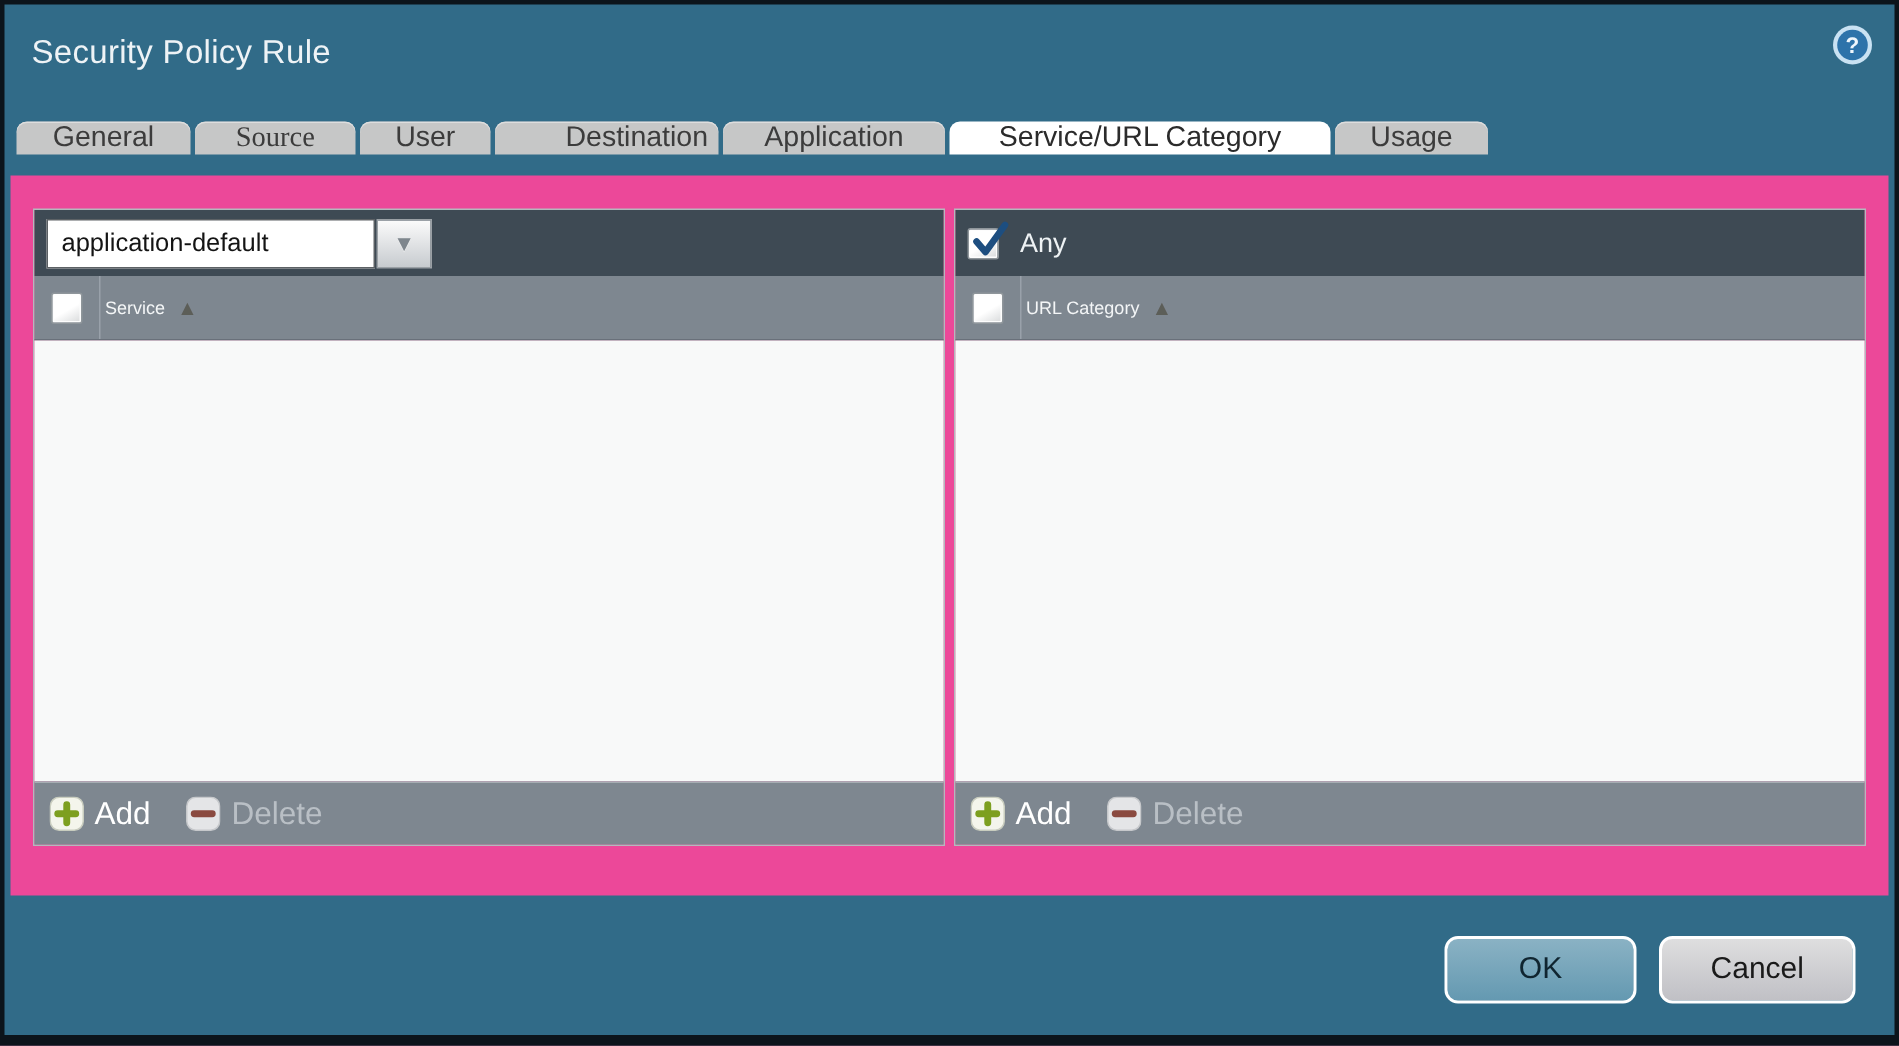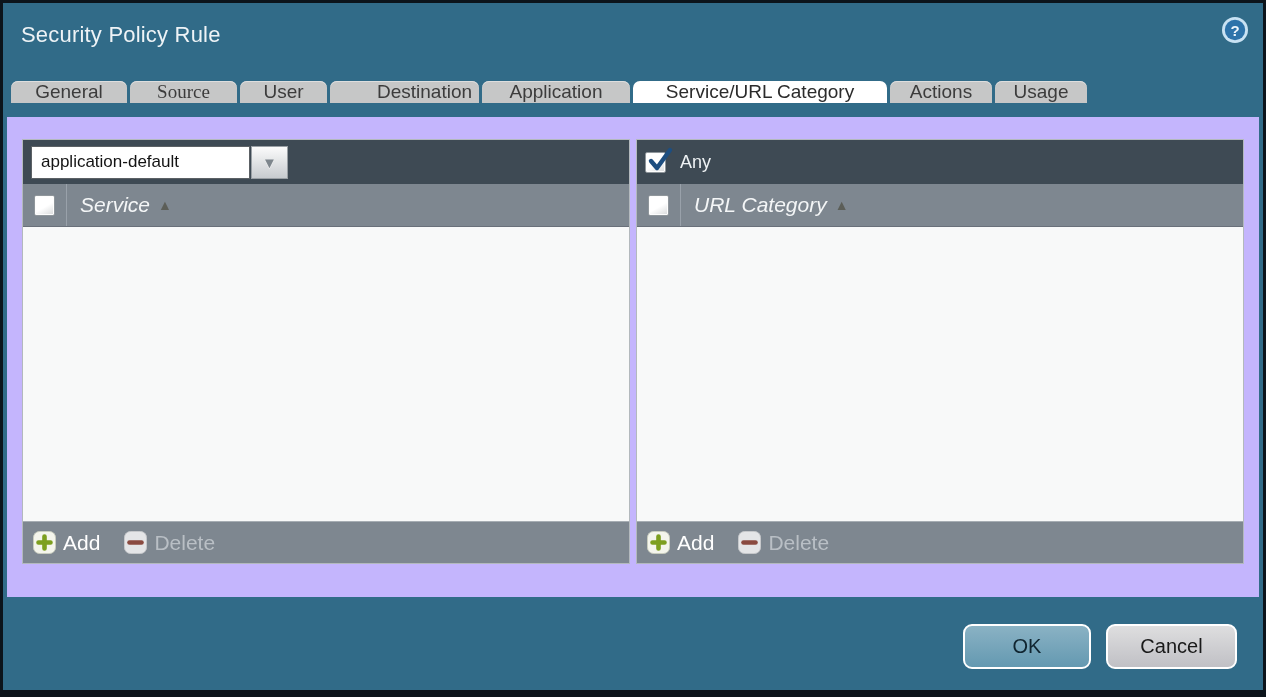--- a/index.html
+++ b/index.html
@@ -26,21 +26,21 @@
     display:flex; align-items:center; justify-content:center;
     cursor:pointer; box-shadow:inset 0 1px 0 #dedede;
   }
   .tab:nth-child(1){width:116px;} .tab:nth-child(2){width:107px;font-family:Liberation Serif, serif;}
   .tab:nth-child(3){width:87px;}  .tab:nth-child(4){width:149px;padding-left:40px;}
   .tab:nth-child(5){width:148px;} .tab:nth-child(6){width:254px;}
   .tab:nth-child(7){width:102px;} .tab:nth-child(8){width:92px;}
   .tab.active { background:#ffffff; color:#2b2b2b; box-shadow:none; }
 
   
-  .content { background:#c4b5fd; margin:0 4px; height:480px; position:relative; z-index:1; }
+  .content { background:#ec4899; margin:0 4px; height:480px; position:relative; z-index:1; }
   .panels { display:flex; gap:6px; padding:22px 15px 0 15px; }
   .panel {
     flex:1; height:425px; display:flex; flex-direction:column;
     border:1px solid #b3b9bd;
   }
 
   .panel-head {
     height:44px; background:#3e4a54; flex:0 0 44px;
     display:flex; align-items:center; padding-left:8px;
   }
@@ -70,21 +70,21 @@
   .cb.checked svg { position:absolute; top:-6px; left:0px; overflow:visible; }
 
   .any-label { color:#eef2f4; font-size:18px; margin-left:14px; }
 
   
   .col-head {
     height:43px; flex:0 0 43px; background:#7e8790;
     display:flex; align-items:center; border-bottom:1px solid #69707a;
   }
   .cb-cell { width:44px; height:100%; display:flex; align-items:center; justify-content:center; border-right:1px solid #99a1aa; }
-  .col-label { color:#f4f6f7; font-size:21px; margin-left:13px;font-style:italic; }
+  .col-label { color:#f4f6f7; font-size:12px; margin-left:3px; }
   .sort-arrow { color:#5c5e58; font-size:14px; margin-left:8px; }
 
   .panel-body { flex:1; background:#f8f9f9; }
 
   
   .panel-foot {
     height:42px; flex:0 0 42px; background:#7e8790; border-top:1px solid #a6adb3;
     display:flex; align-items:center; padding-left:10px; gap:24px;
   }
   .tool-btn { display:flex; align-items:center; gap:7px; cursor:pointer; }
@@ -124,21 +124,20 @@
     </svg>
   </div>
 
   <div class="tabs">
     <div class="tab">General</div>
     <div class="tab">Source</div>
     <div class="tab">User</div>
     <div class="tab">Destination</div>
     <div class="tab">Application</div>
     <div class="tab active">Service/URL Category</div>
-    <div class="tab">Actions</div>
     <div class="tab">Usage</div>
   </div>
 
   <div class="content">
     <div class="panels">
 
       <div class="panel">
         <div class="panel-head">
           <div class="dd">
             <div class="dd-input">application-default</div>

